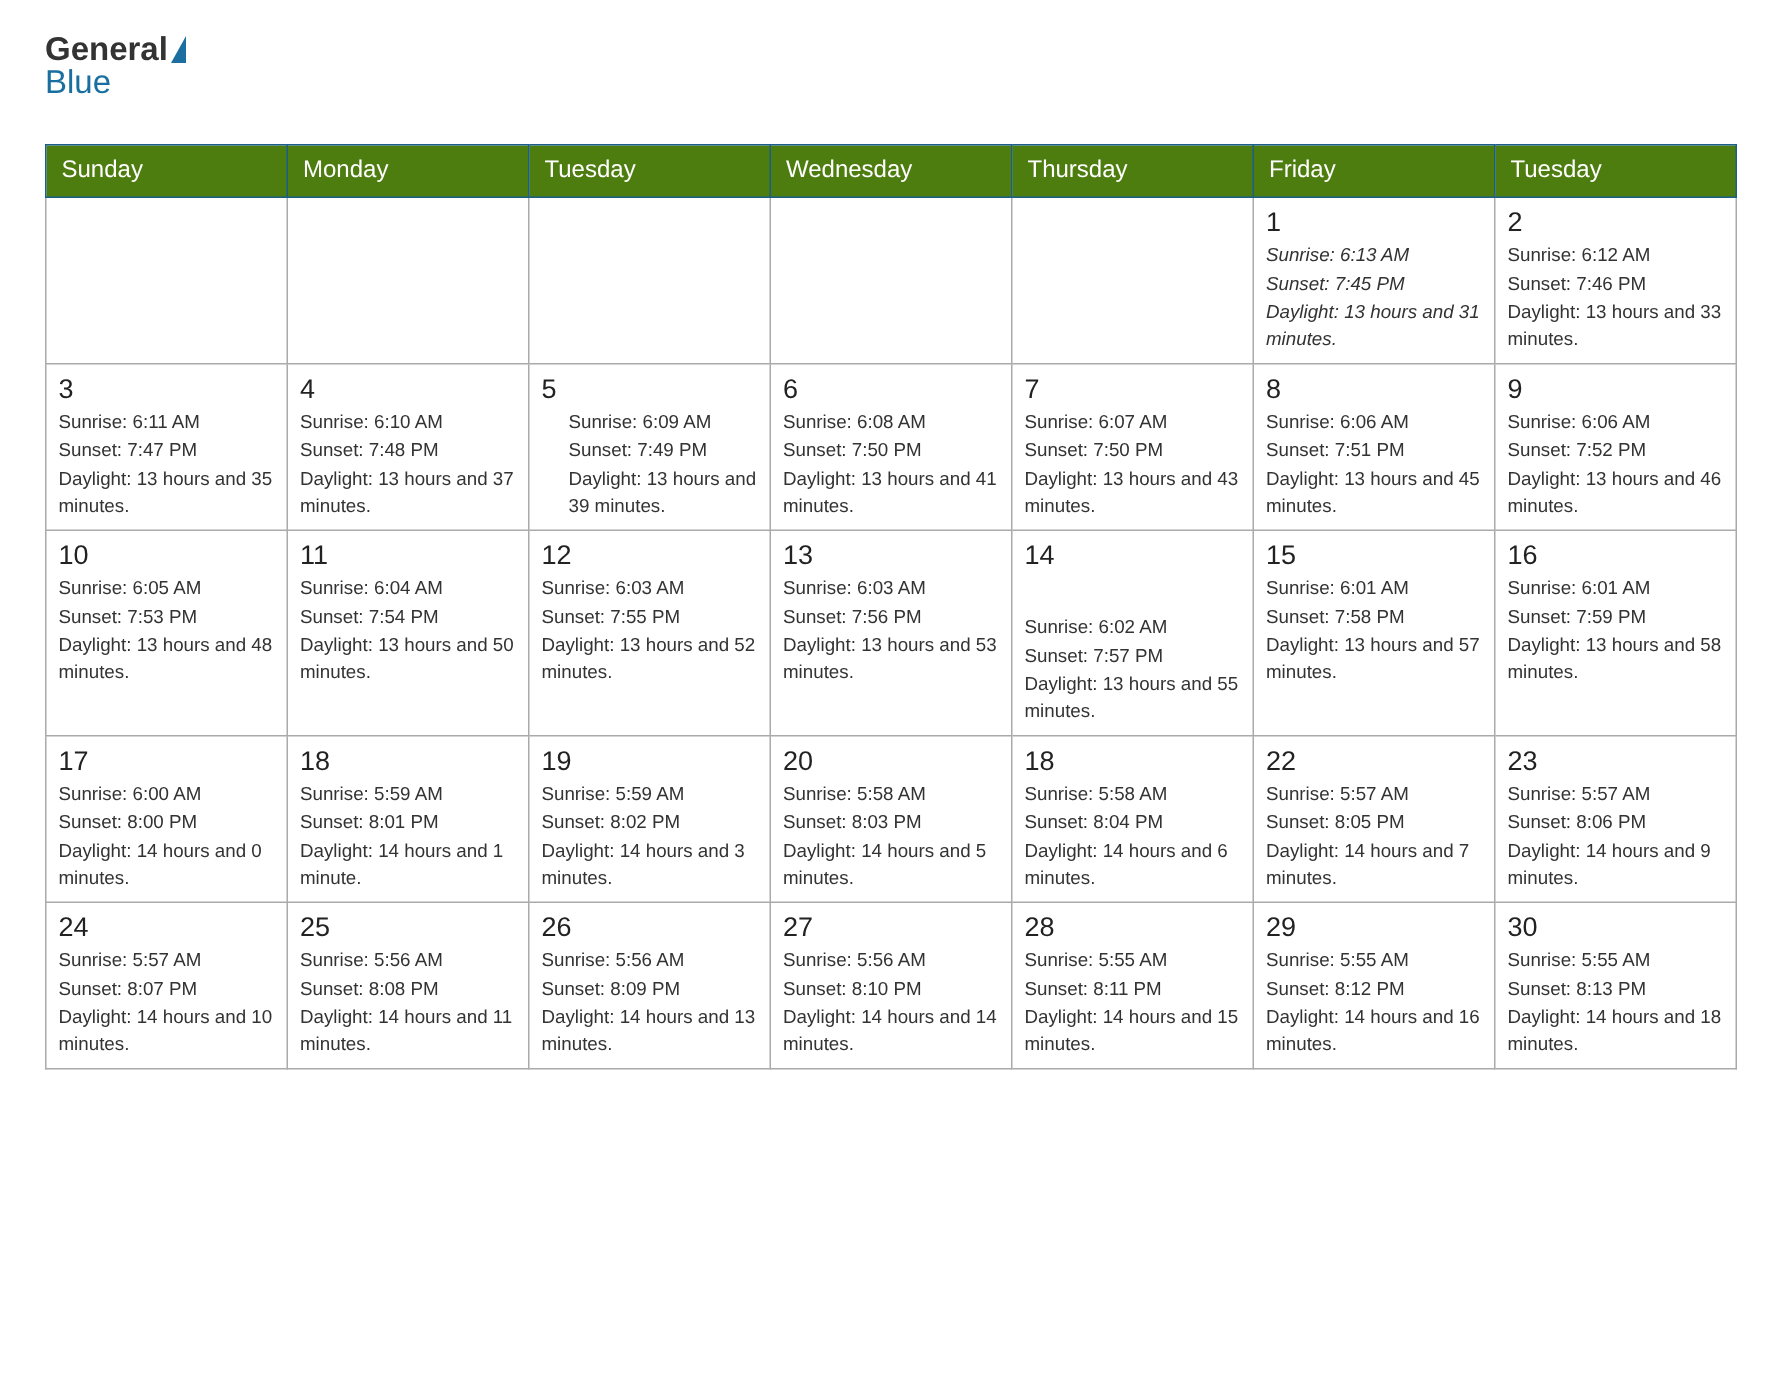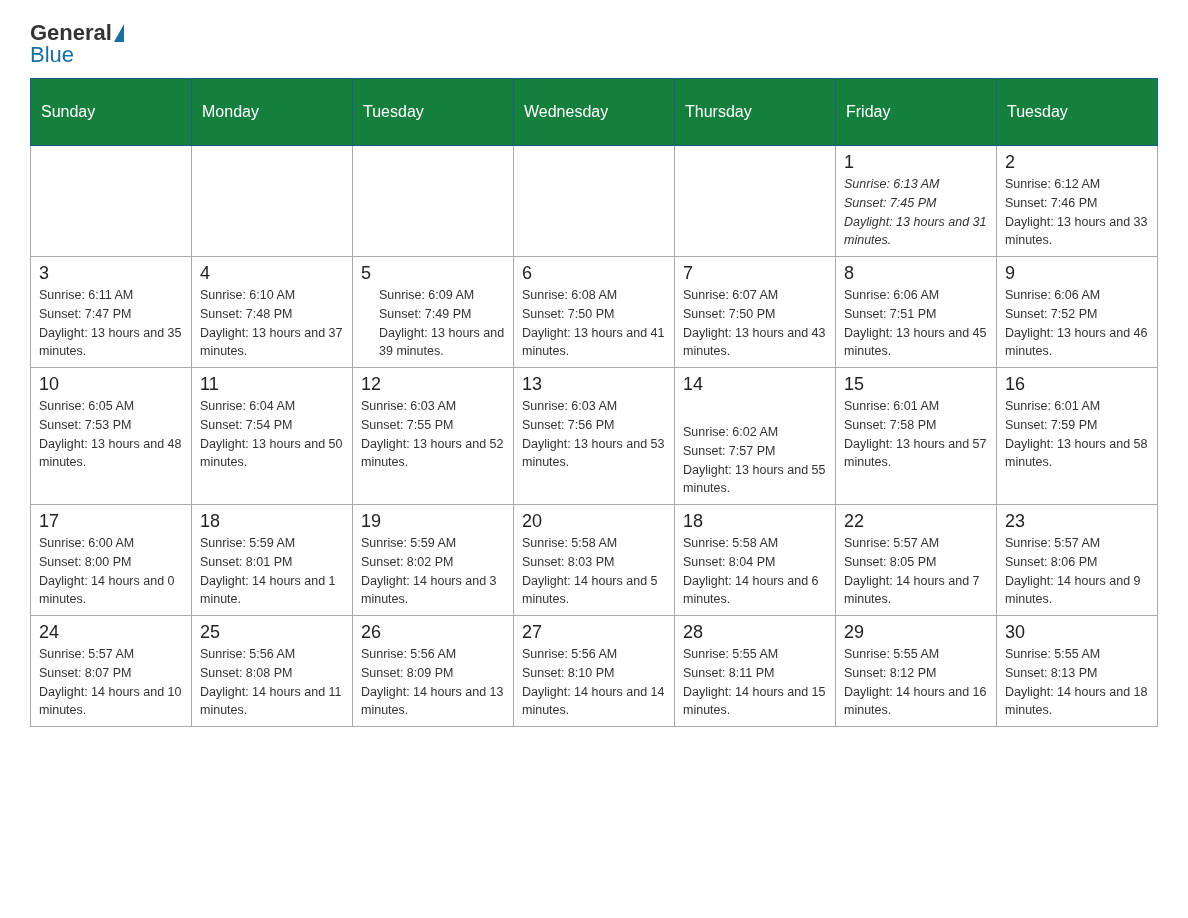--- a/index.html
+++ b/index.html
@@ -8,21 +8,21 @@
       background: #fff;
       color: #222;
       width: 1188px;
       min-height: 918px;
       padding: 20px 30px;
     }
     .header {
       display: flex;
       justify-content: space-between;
       align-items: flex-end;
-      margin-bottom: 10px;
+      margin-bottom: 28px;
     }
     .logo {
       display: flex;
       flex-direction: column;
       align-items: flex-start;
     }
     .logo-text {
       font-size: 22px;
       font-weight: bold;
       color: #333;
@@ -53,25 +53,25 @@
       font-size: 20px;
       color: #222;
       margin-top: 4px;
     }
     .calendar {
       width: 100%;
       border-collapse: collapse;
       margin-top: 10px;
     }
     .calendar th {
-      background-color: #15803d;
+      background-color: #4d7c0f;
       color: #fff;
       font-size: 16px;
       font-weight: normal;
-      padding: 24px 10px;
+      padding: 8px 10px;
       text-align: left;
       border: 1px solid #1a5e8a;
     }
     .calendar td {
       vertical-align: top;
       border: 1px solid #aaa;
       padding: 6px 8px;
       width: calc(100% / 7);
       min-height: 110px;
       font-size: 13px;

